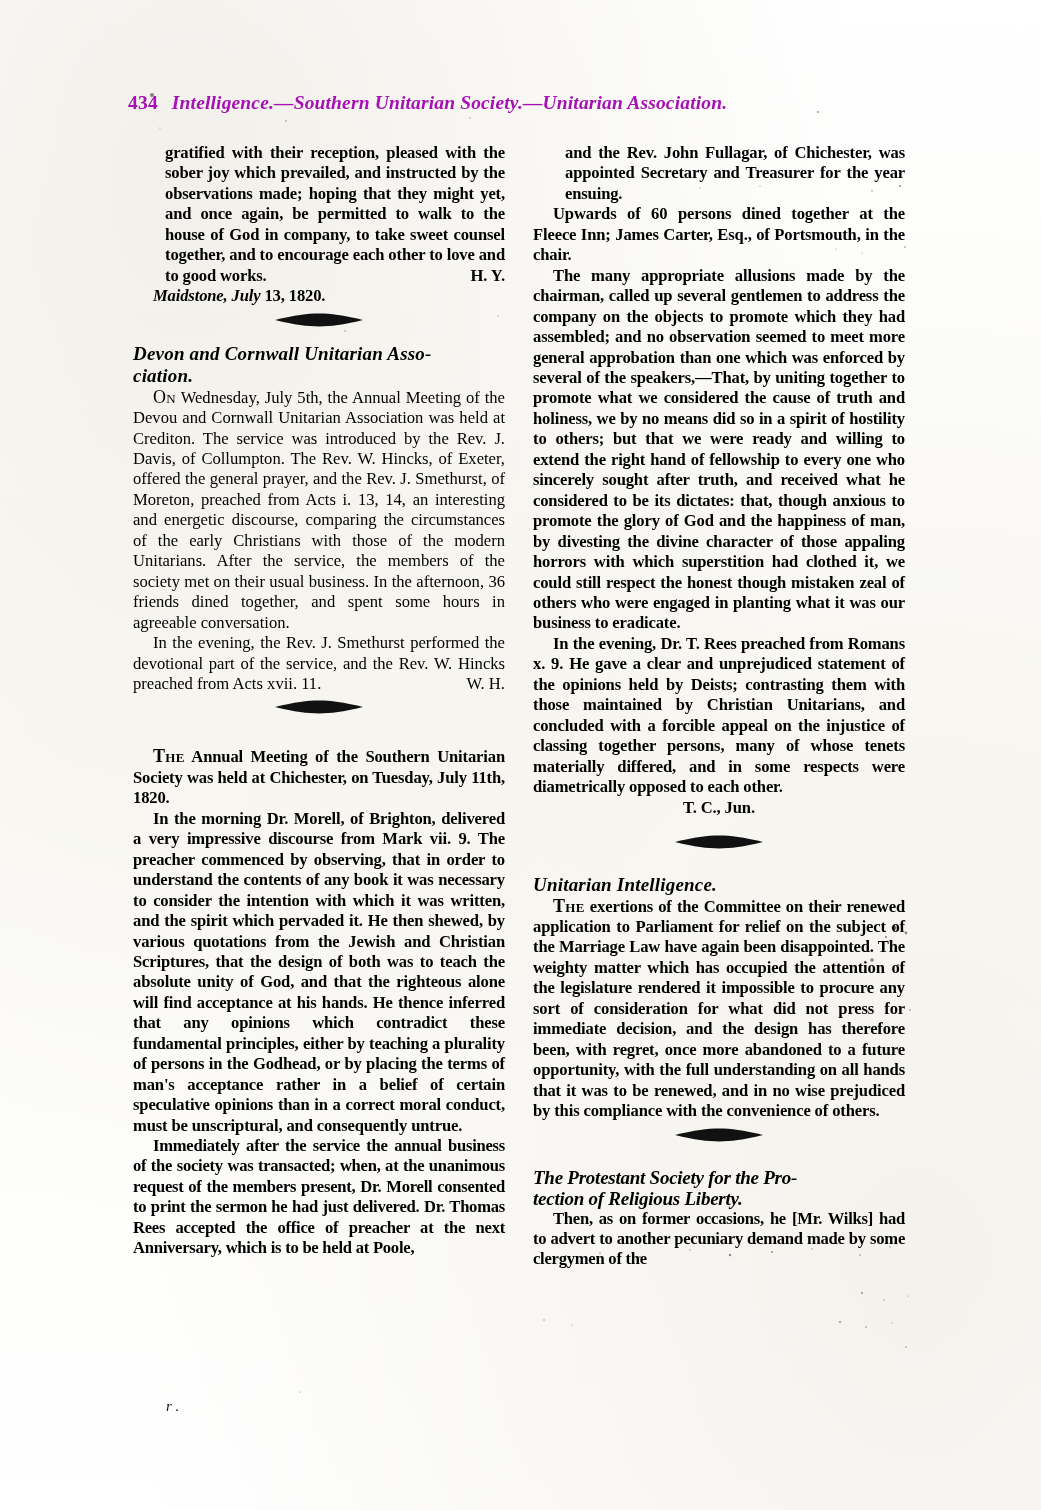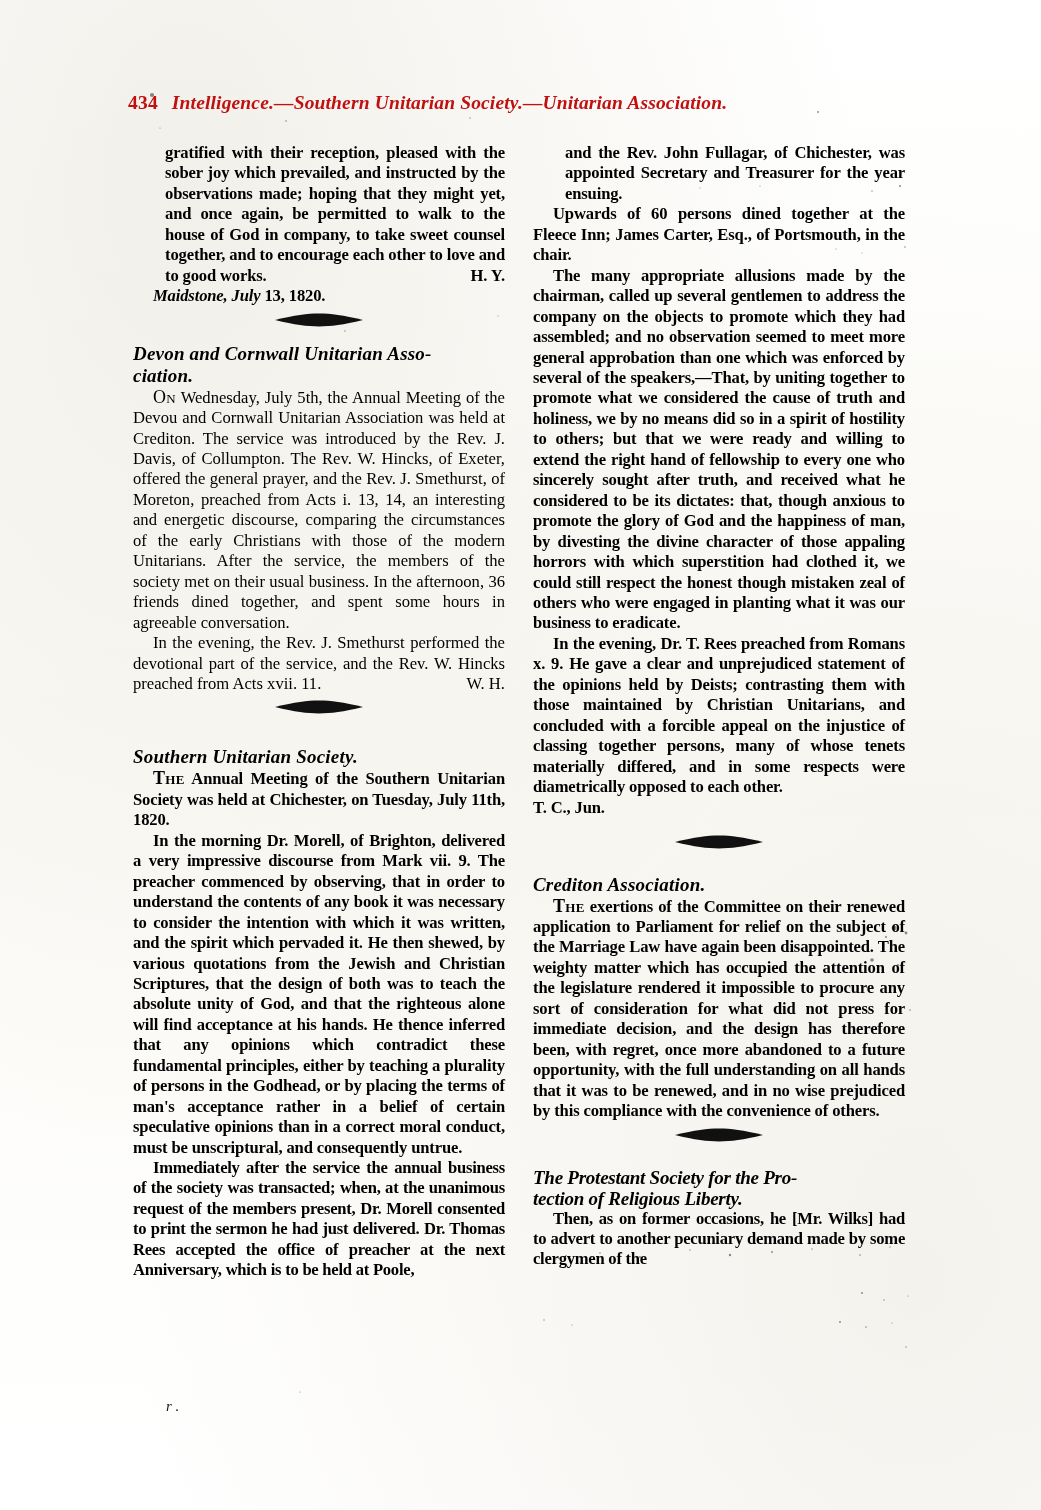--- a/index.html
+++ b/index.html
@@ -35,21 +35,21 @@
   }
 
   
   .runhead {
     position: absolute;
     left: 128px;
     top: 92px;
     width: 790px;
     height: 30px;
     white-space: nowrap;
-    color: #b91c1c;
+    color: #a21caf;
   }
   .runhead .folio {
     font-weight: bold;
     font-style: normal;
     font-size: 19.5px;
     letter-spacing: 0.2px;
   }
   .runhead .rh-title {
     font-style: italic;
     font-weight: bold;
@@ -81,21 +81,21 @@
 
   
   .smallcap {
     font-variant: small-caps;
     font-size: 18px;
     letter-spacing: 0.3px;
   }
 
   .sig {
     display: block;
-    text-align: left;
+    text-align: center;
     margin-top: 0;
   }
   .sig-inline {
     float: right;
   }
 
   .dateline {
     margin: 0;
     text-indent: 20px;
     font-style: italic;
@@ -248,21 +248,20 @@
 
       <p class="para smudge"><span>In the evening, the Rev. J. Smethurst performed the devotional part of the service, and the Rev. W. Hincks preached from Acts xvii. 11.</span><span class="sig-inline">W. H.</span></p>
 
       <div class="orn">
         <svg width="92" height="14" viewBox="0 0 92 14">
           <path d="M2 7 C22 2.2, 34 0.6, 46 0.6 C58 0.6, 70 2.2, 90 7 C70 11.8, 58 13.4, 46 13.4 C34 13.4, 22 11.8, 2 7 Z" fill="#111"></path>
         </svg>
       </div>
       <div class="spacer-md"></div>
 
-      <h2 class="sechead smudge">Southern Unitarian Society.</h2>
 
       <p class="para heavy"><span class="smallcap">The</span><span> Annual Meeting of the Southern Unitarian Society was held at Chichester, on Tuesday, July 11th, 1820.</span></p>
 
       <p class="para heavy">In the morning Dr. Morell, of Brighton, delivered a very impressive discourse from Mark vii. 9. The preacher commenced by observing, that in order to understand the contents of any book it was necessary to consider the intention with which it was written, and the spirit which pervaded it. He then shewed, by various quotations from the Jewish and Christian Scriptures, that the design of both was to teach the absolute unity of God, and that the righteous alone will find acceptance at his hands. He thence inferred that any opinions which contradict these fundamental principles, either by teaching a plurality of persons in the Godhead, or by placing the terms of man's acceptance rather in a belief of certain speculative opinions than in a correct moral conduct, must be unscriptural, and consequently untrue.</p>
 
       <p class="para heavier">Immediately after the service the annual business of the society was transacted; when, at the unanimous request of the members present, Dr. Morell consented to print the sermon he had just delivered. Dr. Thomas Rees accepted the office of preacher at the next Anniversary, which is to be held at Poole,</p>
     </div>
 
     <div class="catchword">r .</div>
 
@@ -279,21 +278,21 @@
       <p class="sig heavy">T. C., Jun.</p>
 
 
       <div class="orn">
         <svg width="92" height="14" viewBox="0 0 92 14">
           <path d="M2 7 C22 2.2, 34 0.6, 46 0.6 C58 0.6, 70 2.2, 90 7 C70 11.8, 58 13.4, 46 13.4 C34 13.4, 22 11.8, 2 7 Z" fill="#111"></path>
         </svg>
       </div>
       <div class="spacer-sm"></div>
 
-      <h2 class="sechead smudge">Crediton Association.</h2>
+      <h2 class="sechead smudge">Unitarian Intelligence.</h2>
 
       <p class="para heavy"><span class="smallcap">The</span><span> exertions of the Committee on their renewed application to Parliament for relief on the subject of the Marriage Law have again been disappointed. The weighty matter which has occupied the attention of the legislature rendered it impossible to procure any sort of consideration for what did not press for immediate decision, and the design has therefore been, with regret, once more abandoned to a future opportunity, with the full understanding on all hands that it was to be renewed, and in no wise prejudiced by this compliance with the convenience of others.</span></p>
 
       <div class="orn">
         <svg width="92" height="14" viewBox="0 0 92 14">
           <path d="M2 7 C22 2.2, 34 0.6, 46 0.6 C58 0.6, 70 2.2, 90 7 C70 11.8, 58 13.4, 46 13.4 C34 13.4, 22 11.8, 2 7 Z" fill="#111"></path>
         </svg>
       </div>
       <div class="spacer-sm"></div>
 

